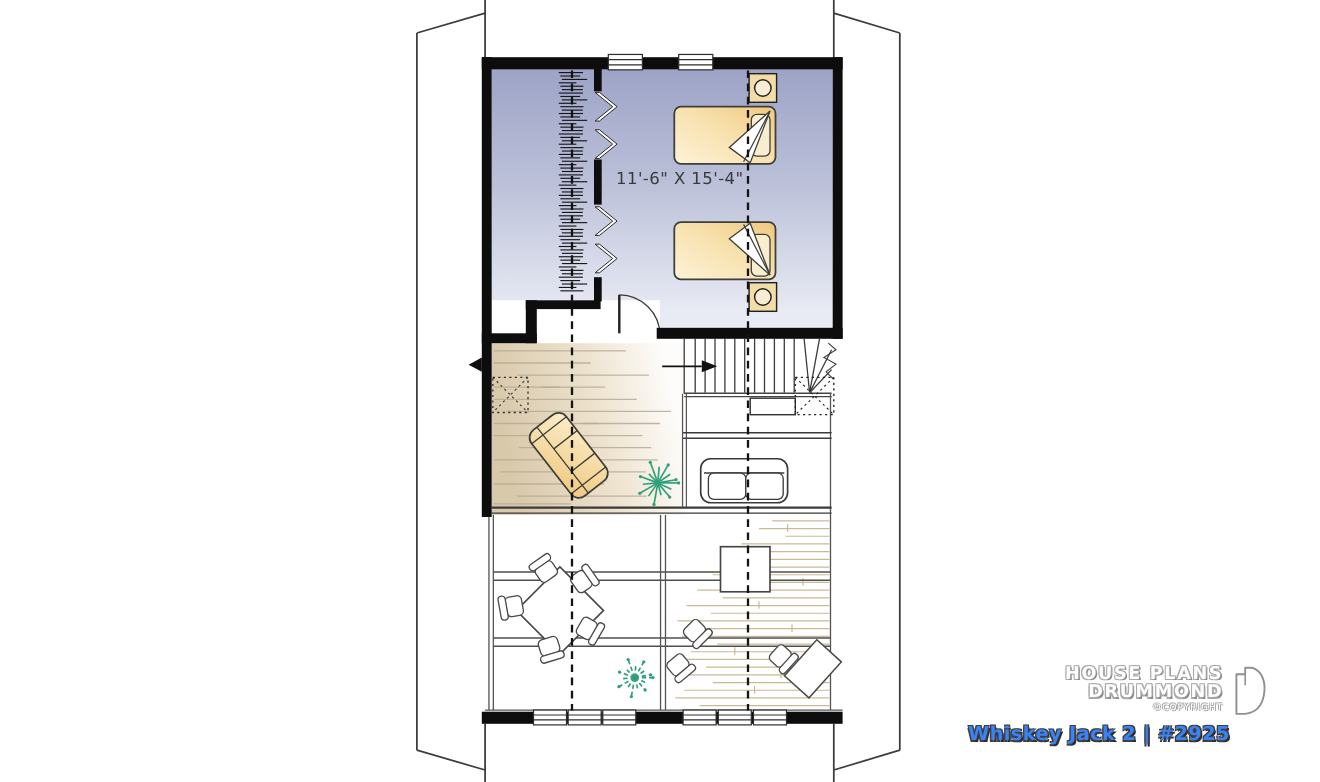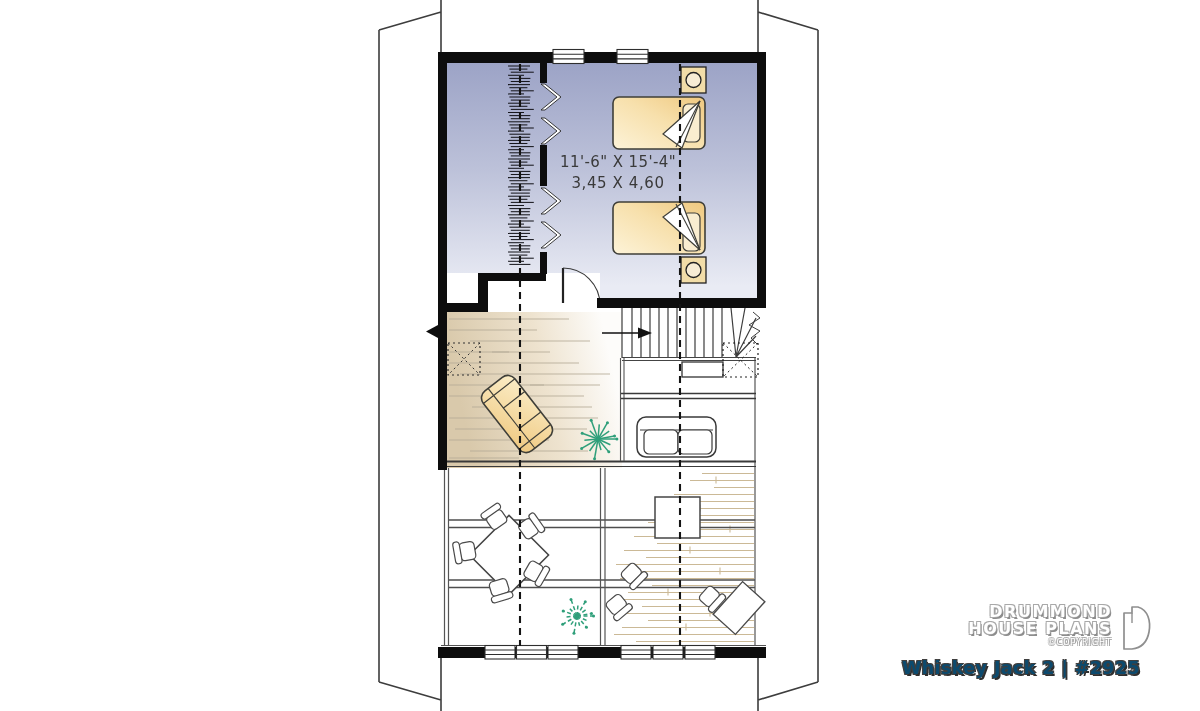--- a/index.html
+++ b/index.html
@@ -10,21 +10,21 @@
   .dims{left:528px;top:152px;width:180px;text-align:center;color:#3a3a3a;}
   .dims .line1{font-size:15px;letter-spacing:0.4px;line-height:21px;}
   .dims .line2{font-size:15px;letter-spacing:0.6px;line-height:21px;}
   .brand{left:900px;top:603px;width:252px;display:flex;align-items:flex-start;}
   .brand-text{flex:1;text-align:right;color:#fff;font-weight:bold;}
   .brand-line{font-size:16px;letter-spacing:1.5px;line-height:17px;color:#fff;
     text-shadow:-1px -1px 0 #a9a9a9,1px -1px 0 #a9a9a9,-1px 1px 0 #a9a9a9,1.6px 1.6px 0 #8d8d8d;}
   .copyright{font-size:8px;letter-spacing:1px;line-height:11px;color:#fff;font-weight:normal;
     text-shadow:-0.8px -0.8px 0 #aaa,0.8px -0.8px 0 #aaa,-0.8px 0.8px 0 #aaa,1px 1px 0 #999;}
   .logo-mark{width:36px;height:48px;margin-left:4px;}
-  .plan-title{left:880px;top:658px;width:282px;text-align:center;color:#0c4a6e;
+  .plan-title{left:880px;top:658px;width:282px;text-align:left;color:#3b82f6;
     font-weight:bold;font-size:17.5px;letter-spacing:0.4px;
     text-shadow:-1.2px -1.2px 0 #3f3f3f,1.2px -1.2px 0 #3f3f3f,-1.2px 1.2px 0 #3f3f3f,1.8px 1.8px 0 #2e2e2e;}
 </style>
 </head>
 <body>
 
 <div class="stage">
 
 <svg class="plan" width="1200" height="711" viewBox="0 0 1200 711">
   <defs>
@@ -387,27 +387,26 @@
   </g>
 
   <g>
     <path d="M520,64 V646" stroke="#141414" stroke-width="2.1" stroke-dasharray="7 5" fill="none"></path>
     <path d="M680,64 V646" stroke="#141414" stroke-width="2.1" stroke-dasharray="7 5" fill="none"></path>
   </g>
 </svg>
 
 <div class="overlay dims">
   <div class="line1">11'-6" X 15'-4"</div>
-  <div class="line2">3,45 X 4,60</div>
 </div>
 
 <div class="overlay brand">
   <div class="brand-text">
+    <div class="brand-line">HOUSE PLANS</div>
     <div class="brand-line">DRUMMOND</div>
-    <div class="brand-line">HOUSE PLANS</div>
     <div class="copyright">©COPYRIGHT</div>
   </div>
   <svg class="logo-mark" viewBox="0 0 36 48">
     <path d="M8,46 V10 H16 V4 H22 C32,7 35,18 33,29 C31,40 25,45 16,46 Z" fill="#ffffff" stroke="#8f8f8f" stroke-width="1.7" stroke-linejoin="round"></path>
     <path d="M16,10 V20" stroke="#8f8f8f" stroke-width="1.4" fill="none"></path>
   </svg>
 </div>
 
 <div class="overlay plan-title">Whiskey Jack 2 | #2925</div>
 

